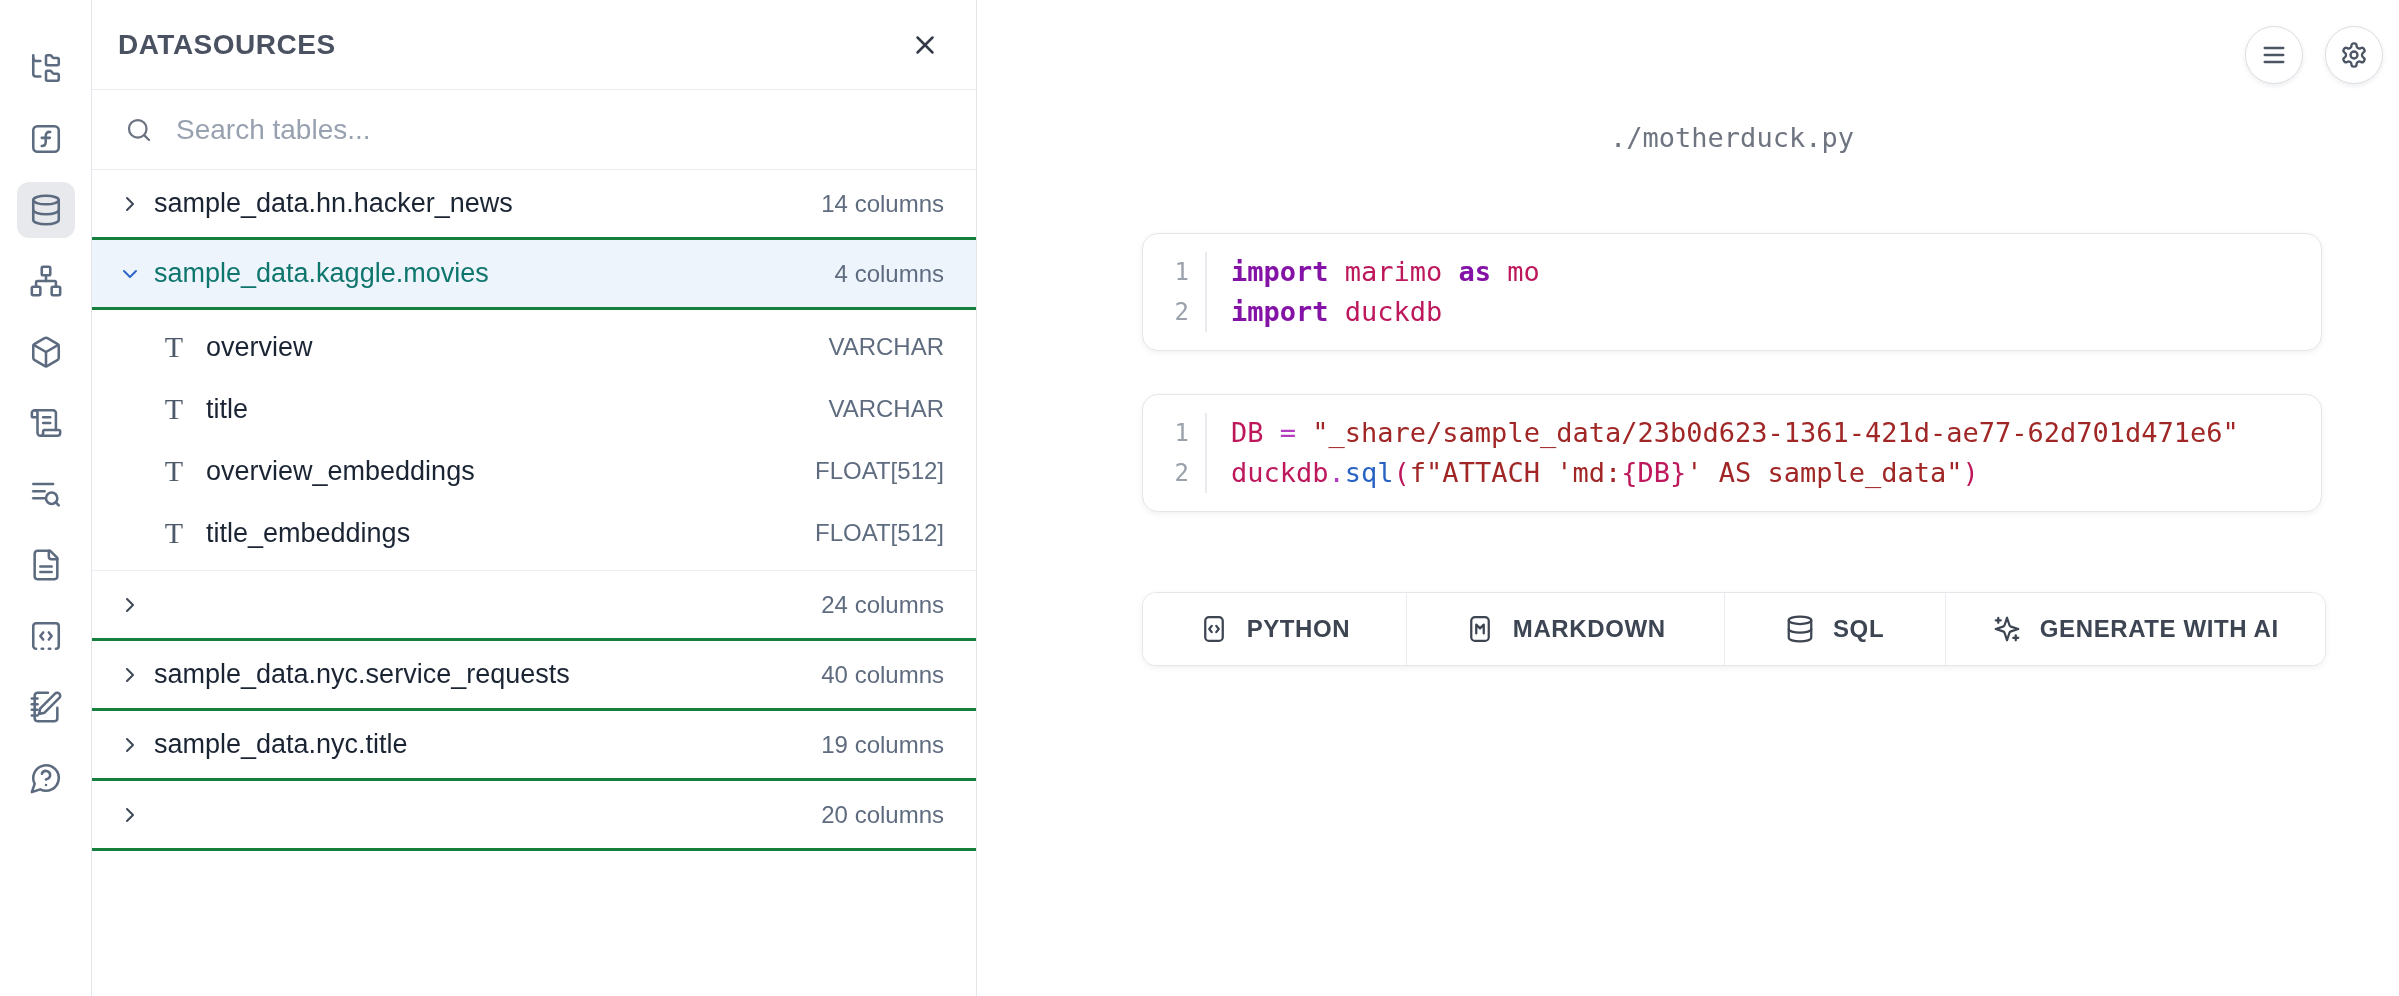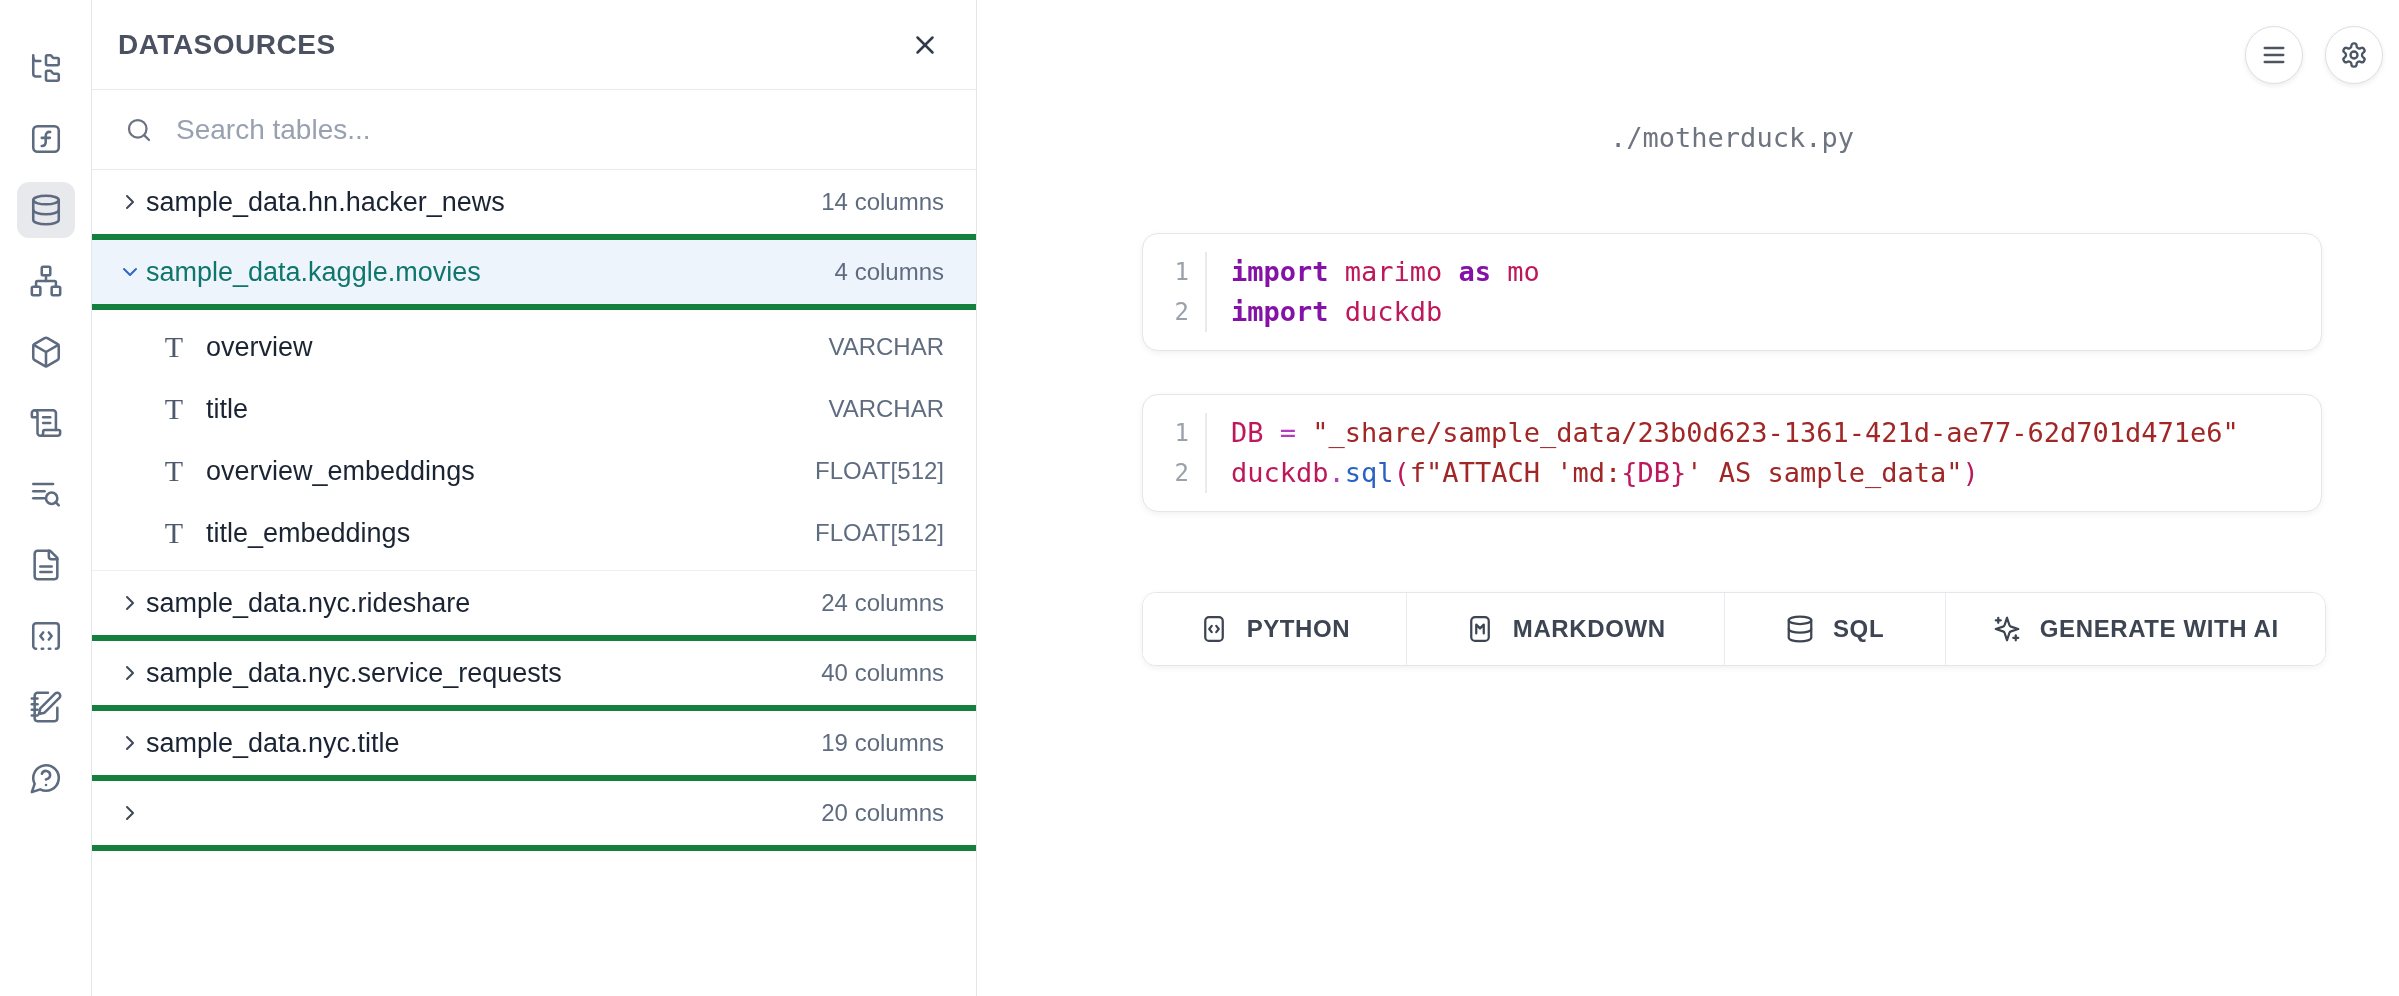--- a/index.html
+++ b/index.html
@@ -53,22 +53,22 @@
   }
   .search-row svg { width: 30px; height: 30px; stroke: #6b7280; }
   .search-input {
     flex: 1; border: none; outline: none; font-size: 28px; color: #1c2533;
     font-family: "Liberation Sans", sans-serif; background: transparent;
   }
   .search-input::placeholder { color: #98a1b0; }
 
   .table-list { overflow: hidden; }
   .table-row {
-    height: 70px; display: flex; align-items: center; gap: 4px;
-    padding: 0 32px 0 26px; border-bottom: 6px solid #15803d;
+    height: 70px; display: flex; align-items: center; gap: 12px;
+    padding: 0 32px 0 26px; border-bottom: 3px solid #15803d;
     cursor: pointer; background: #fff;
   }
   .table-row .chev { display: flex; }
   .table-row .chev svg { width: 24px; height: 24px; stroke: #3e4857; stroke-width: 2; }
   .table-name { font-size: 27px; color: #1a2433; white-space: nowrap; }
   .table-meta { margin-left: auto; font-size: 24px; color: #5f6c80; white-space: nowrap; }
   .table-row.selected { background: #eef4fc; }
   .table-row.selected .table-name { color: #0f766e; }
   .table-row.selected .chev svg { stroke: #2e67c8; }
 
@@ -297,21 +297,20 @@
             <span class="col-name">title_embeddings</span>
             <span class="col-type">FLOAT[512]</span>
           </div>
         </div>
         <div class="table-row">
           <span class="chev">
             <svg class="ic" viewBox="0 0 24 24">
               <path d="m9 18 6-6-6-6"></path>
             </svg>
           </span>
-          <span class="table-name">sample_data.nyc.rideshare</span>
           <span class="table-meta">24 columns</span>
         </div>
         <div class="table-row">
           <span class="chev">
             <svg class="ic" viewBox="0 0 24 24">
               <path d="m9 18 6-6-6-6"></path>
             </svg>
           </span>
           <span class="table-name">sample_data.nyc.service_requests</span>
           <span class="table-meta">40 columns</span>

